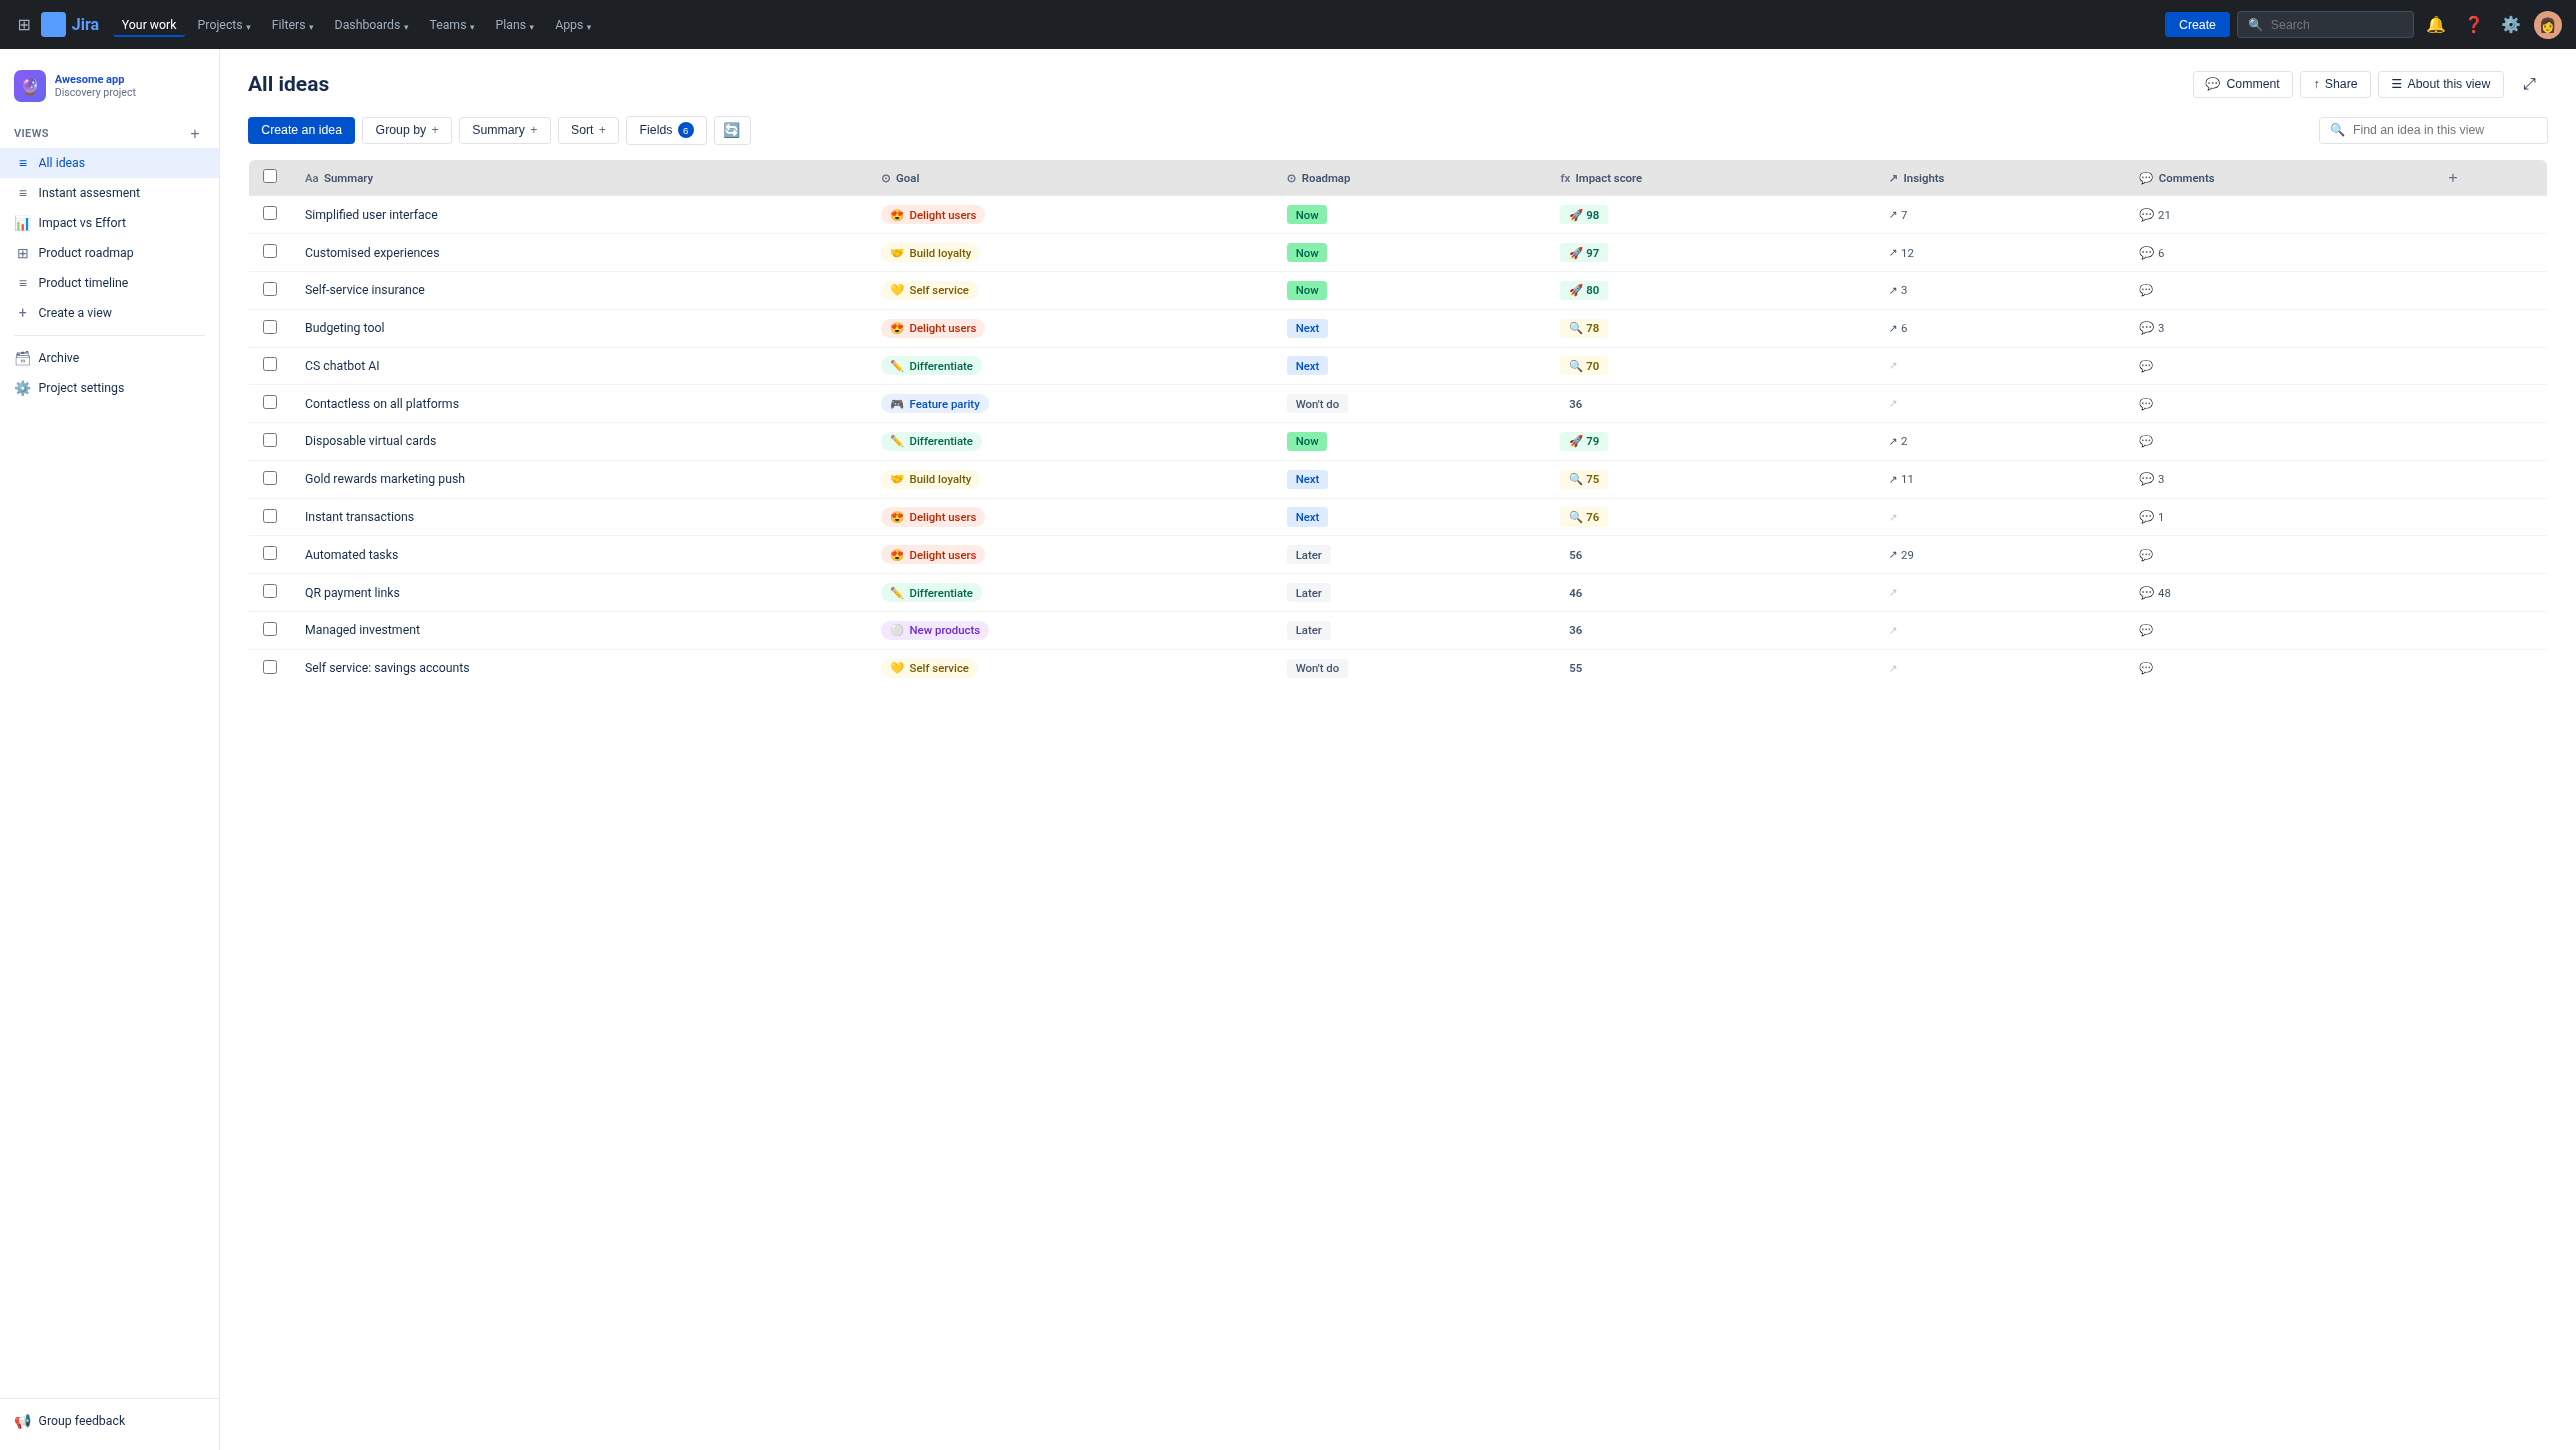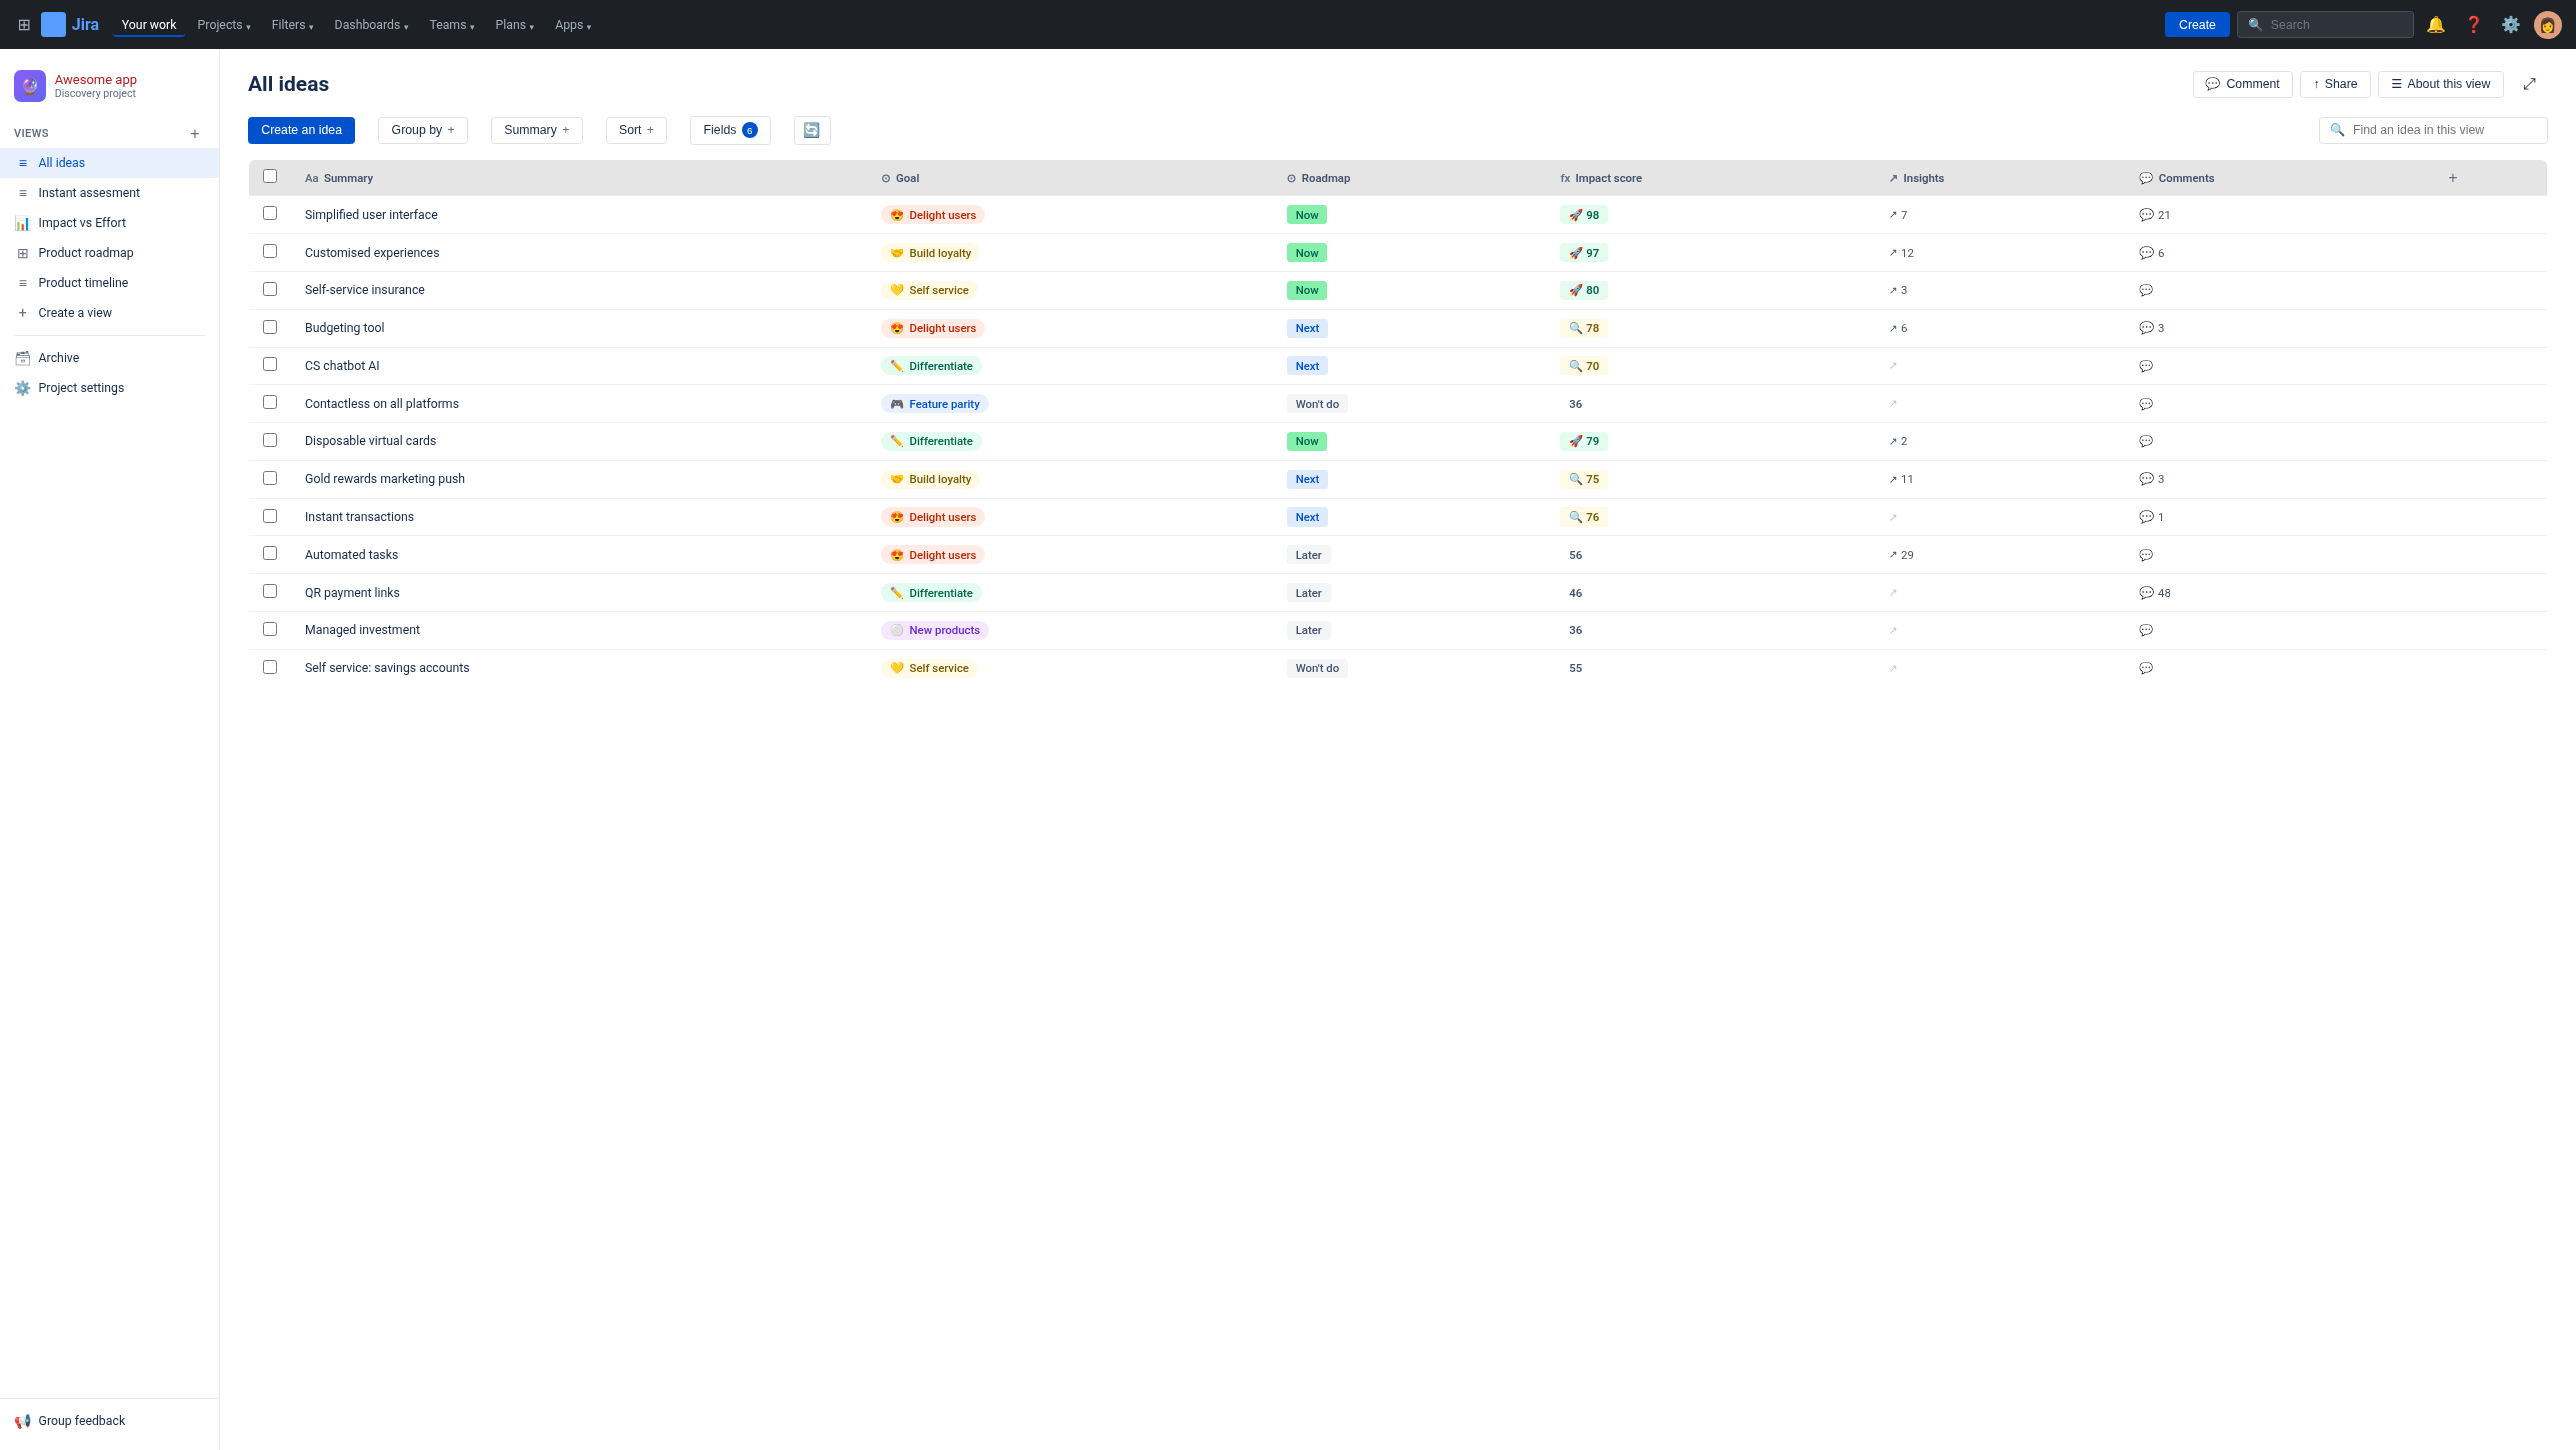--- a/index.html
+++ b/index.html
@@ -22,42 +22,42 @@
     .nav-avatar { width: 28px; height: 28px; border-radius: 50%; background: #e0a080; overflow: hidden; cursor: pointer; display: flex; align-items: center; justify-content: center; font-size: 14px; }
 
     
     .app-layout { display: flex; margin-top: 49px; height: calc(100vh - 49px); }
 
     
     .sidebar { width: 220px; background: #fff; border-right: 0.9px solid #e8eaed; display: flex; flex-direction: column; overflow-y: auto; flex-shrink: 0; padding: 14px 0; }
     .sidebar-project { display: flex; align-items: center; gap: 8.8px; padding: 7px 14px 14px; }
     .sidebar-project-icon { width: 32px; height: 32px; border-radius: 7px; background: linear-gradient(135deg, #8B5CF6, #6366F1); display: flex; align-items: center; justify-content: center; font-size: 16px; }
     .sidebar-project-info { flex: 1; }
-    .sidebar-project-name { font-weight: 400; font-size: 13px; color: #b91c1c; }
+    .sidebar-project-name { font-weight: 700; font-size: 11px; color: #1d4ed8; }
     .sidebar-project-type { font-size: 10.6px; color: #626f86; }
     .sidebar-item { display: flex; align-items: center; gap: 7px; padding: 7px 14px; cursor: pointer; border-radius: 0; color: #172b4d; font-size: 12.3px; }
     .sidebar-item.active { background: #e8f0fe; color: #0052cc; }
     .sidebar-item-icon { font-size: 14px; color: #626f86; width: 17.6px; text-align: center; }
     .sidebar-item.active .sidebar-item-icon { color: #0052cc; }
     .sidebar-add-btn { background: none; border: none; color: #626f86; font-size: 16px; cursor: pointer; padding: 1.8px 5.3px; border-radius: 3.5px; }
     .sidebar-views-header { display: flex; align-items: center; justify-content: space-between; padding: 7px 14px 3.5px; }
     .sidebar-views-label { font-size: 11px; font-weight: 600; color: #626f86; text-transform: uppercase; letter-spacing: 0.4px; }
     .sidebar-divider { height: 0.9px; background: #e8eaed; margin: 7px 14px; }
     .sidebar-bottom { margin-top: auto; border-top: 0.9px solid #e8eaed; padding-top: 7px; }
     .sidebar-feedback { display: flex; align-items: center; gap: 7px; padding: 7px 14px; cursor: pointer; color: #172b4d; font-size: 12.3px; }
 
     
     .main-content { flex: 1; overflow: auto; padding: 21px 28px; }
     .page-header { display: flex; align-items: center; justify-content: space-between; margin-bottom: 17.6px; }
     .page-title { font-size: 21px; font-weight: 700; color: #172b4d; }
     .page-actions { display: flex; align-items: center; gap: 7px; }
     .action-btn { display: flex; align-items: center; gap: 5.3px; padding: 5.3px 12.3px; border: 0.9px solid #dfe1e6; border-radius: 3.5px; background: #fff; color: #172b4d; font-size: 12.3px; cursor: pointer; white-space: nowrap; }
 
     
-    .toolbar { display: flex; align-items: center; gap: 23px; margin-bottom: 14px; }
+    .toolbar { display: flex; align-items: center; gap: 7px; margin-bottom: 14px; }
     .toolbar-btn { display: flex; align-items: center; gap: 5.3px; padding: 5.3px 12.3px; border: 0.9px solid #dfe1e6; border-radius: 3.5px; background: #fff; color: #172b4d; font-size: 12.3px; cursor: pointer; }
     .toolbar-btn.primary { background: #0052cc; color: #fff; border-color: #0052cc; }
     .toolbar-btn .badge { background: #0052cc; color: #fff; border-radius: 50%; width: 16px; height: 16px; font-size: 9.7px; display: inline-flex; align-items: center; justify-content: center; }
     .toolbar-plus { color: #626f86; font-size: 12.3px; }
     .toolbar-spacer { flex: 1; }
     .toolbar-search { display: flex; align-items: center; gap: 7px; border: 0.9px solid #dfe1e6; border-radius: 3.5px; padding: 5.3px 10.6px; background: #fff; min-width: 229px; }
     .toolbar-search input { border: none; outline: none; font-size: 12.3px; color: #172b4d; width: 176px; }
     .toolbar-search-icon { color: #626f86; }
     .refresh-btn { padding: 5.3px 8.8px; border: 0.9px solid #dfe1e6; border-radius: 3.5px; background: #fff; cursor: pointer; font-size: 14px; }
 

